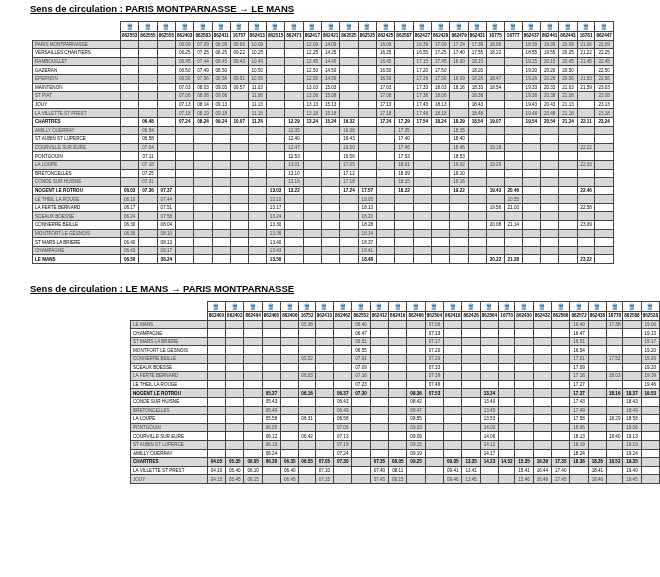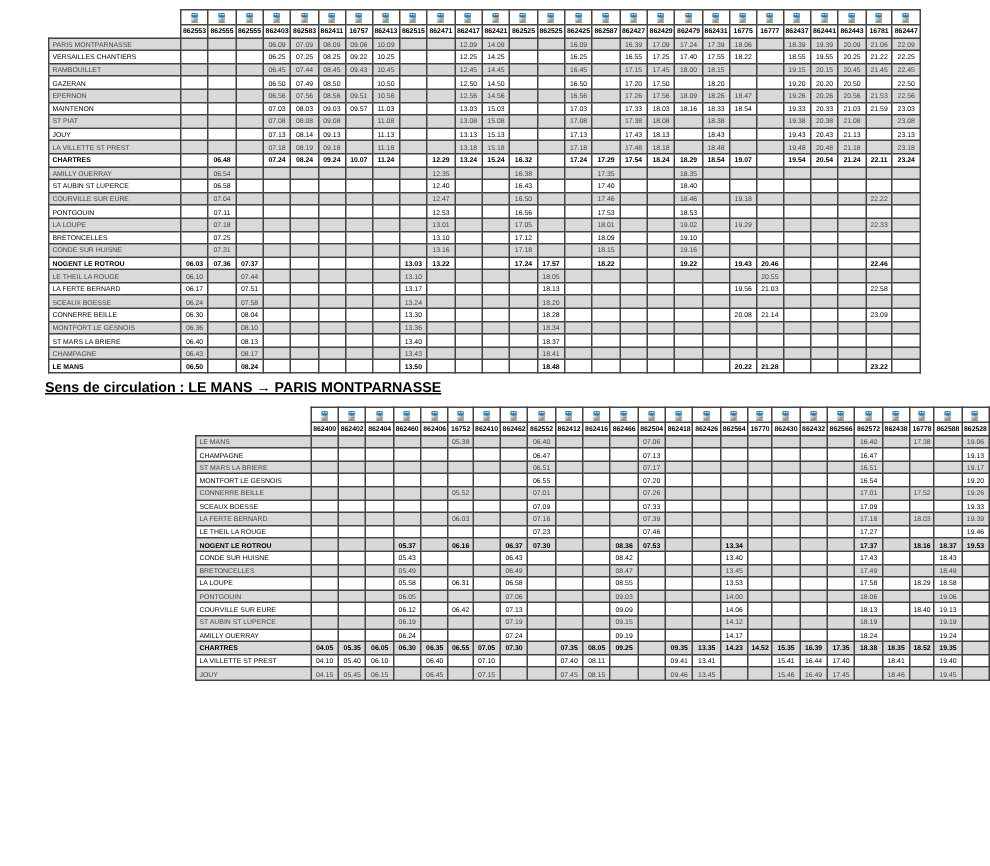--- a/index.html
+++ b/index.html
@@ -13,20 +13,21 @@
   td.blank { border:none; background:#fff !important; }
   .t1 { margin-left:32px; margin-top:6px; }
   .t2 { margin-left:130px; margin-top:6px; }
   .t1 td:not(.st):not(.blank), .t1 th { width:14.8px; }
   .t2 td:not(.st):not(.blank), .t2 th { width:13.5px; }
 </style>
 </head>
 <body>
 
 <div>
+  <div class="title">Sens de circulation : PARIS MONTPARNASSE → LE MANS</div>
   <table class="t1" id="t1">
       <tbody>
         <tr>
           <td class="blank"></td>
           <th class="ic">🚆</th>
           <th class="ic">🚆</th>
           <th class="ic">🚆</th>
           <th class="ic">🚆</th>
           <th class="ic">🚆</th>
           <th class="ic">🚆</th>
@@ -859,21 +860,21 @@
           <td></td>
           <td></td>
           <td></td>
           <td>23.22</td>
           <td></td>
         </tr>
       </tbody>
     </table>
 </div>
 <div>
-  <div class="title" style="margin-top:4px">Sens de circulation : LE MANS → PARIS MONTPARNASSE</div>
+  <div class="title" style="margin-top:19px">Sens de circulation : LE MANS → PARIS MONTPARNASSE</div>
   <table class="t2" id="t2">
       <tbody>
         <tr>
           <td class="blank"></td>
           <th class="ic">🚆</th>
           <th class="ic">🚆</th>
           <th class="ic">🚆</th>
           <th class="ic">🚆</th>
           <th class="ic">🚆</th>
           <th class="ic">🚆</th>

